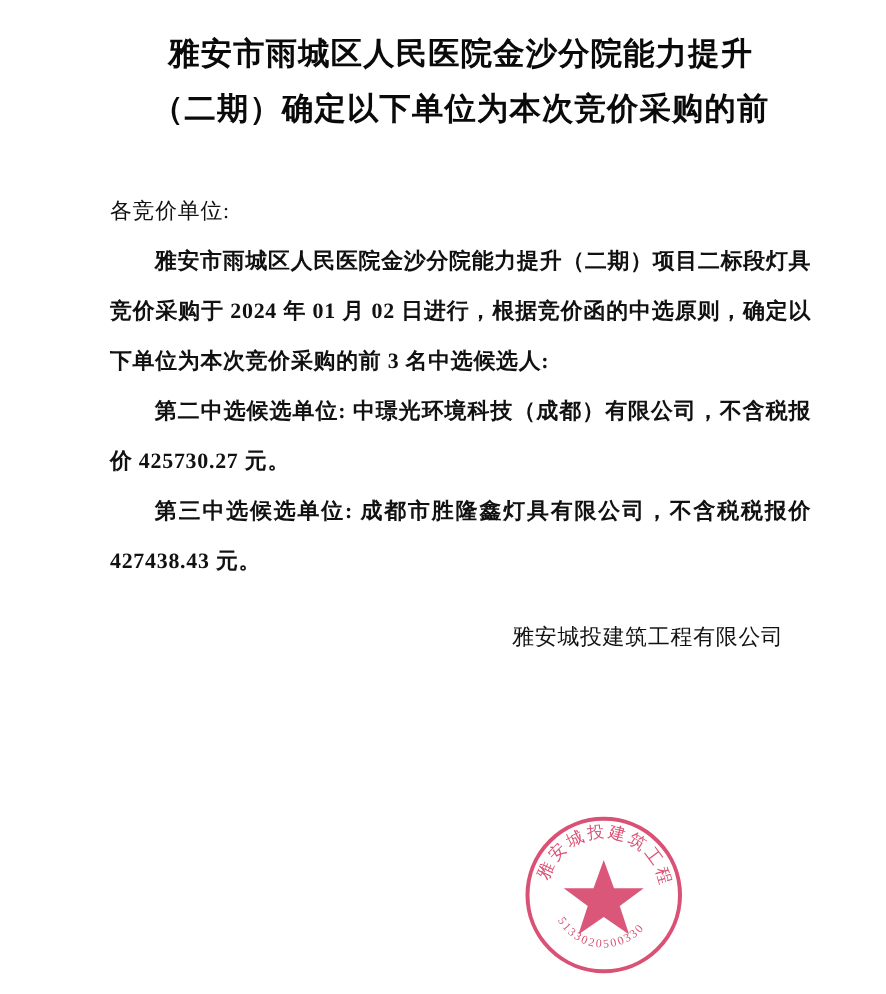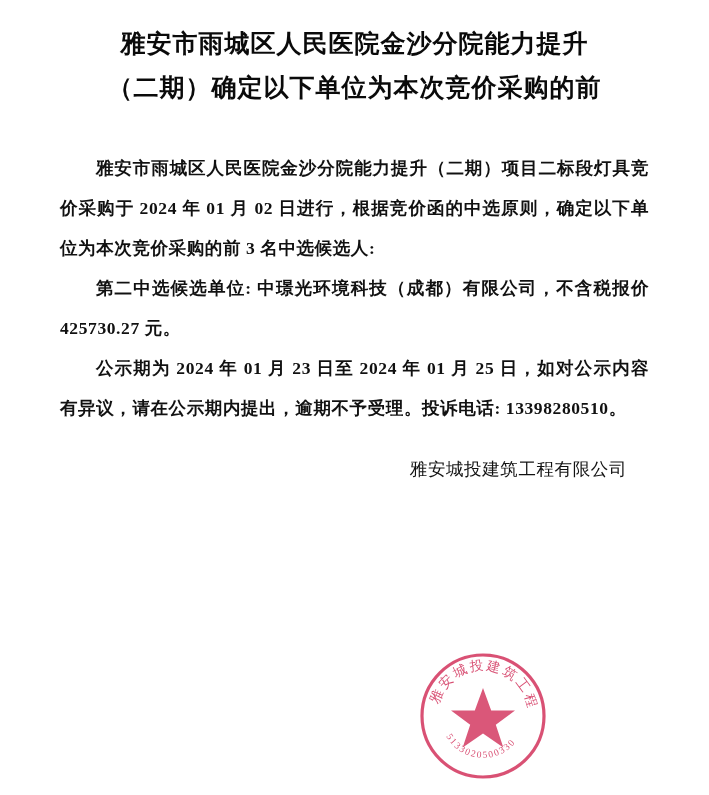--- a/index.html
+++ b/index.html
@@ -12,21 +12,21 @@
     background: #ffffff;
     font-family: "Liberation Serif", "DejaVu Serif", serif;
     color: #111111;
     overflow: hidden;
   }
   .page {
     position: relative;
     width: 709px;
     height: 795px;
     box-sizing: border-box;
-    padding: 22px 60px 0 60px;
+    padding: 22px 60px 0 88px;
     border-radius: 19px;
   }
   .title {
     text-align: center;
     font-size: 25px;
     font-weight: bold;
     line-height: 44px;
     letter-spacing: 1px;
     color: #0a0a0a;
     margin: 0 auto;
@@ -91,23 +91,24 @@
 <body>
 
 <div class="page">
 
   <div class="title">
     <span class="title-line">雅安市雨城区人民医院金沙分院能力提升</span>
     <span class="title-line">（二期）确定以下单位为本次竞价采购的前</span>
   </div>
 
   <div class="body-block">
+    <p class="para noindent">各竞价单位:</p>
     <p class="para indent">雅安市雨城区人民医院金沙分院能力提升（二期）项目二标段灯具竞价采购于 2024 年 01 月 02 日进行，根据竞价函的中选原则，确定以下单位为本次竞价采购的前 3 名中选候选人:</p>
     <p class="para indent">第二中选候选单位: 中璟光环境科技（成都）有限公司，不含税报价 425730.27 元。</p>
-    <p class="para indent">公示期为 2024 年 01 月 23 日至 2024 年 01 月 25 日，如对公示内容有异议，请在公示期内提出，逾期不予受理。投诉电话: 13398280510。</p>
+    <p class="para indent">第三中选候选单位: 成都市胜隆鑫灯具有限公司，不含税税报价 427438.43 元。</p>
   </div>
 
   <div class="signature">
     <span class="sig-line">雅安城投建筑工程有限公司</span>
   </div>
 
   <div class="seal">
     <svg width="132" height="132" viewBox="0 0 132 132" aria-hidden="true">
       <defs>
         <path id="sealTopArc" d="M 20,66 A 46,46 0 0 1 112,66"></path>

